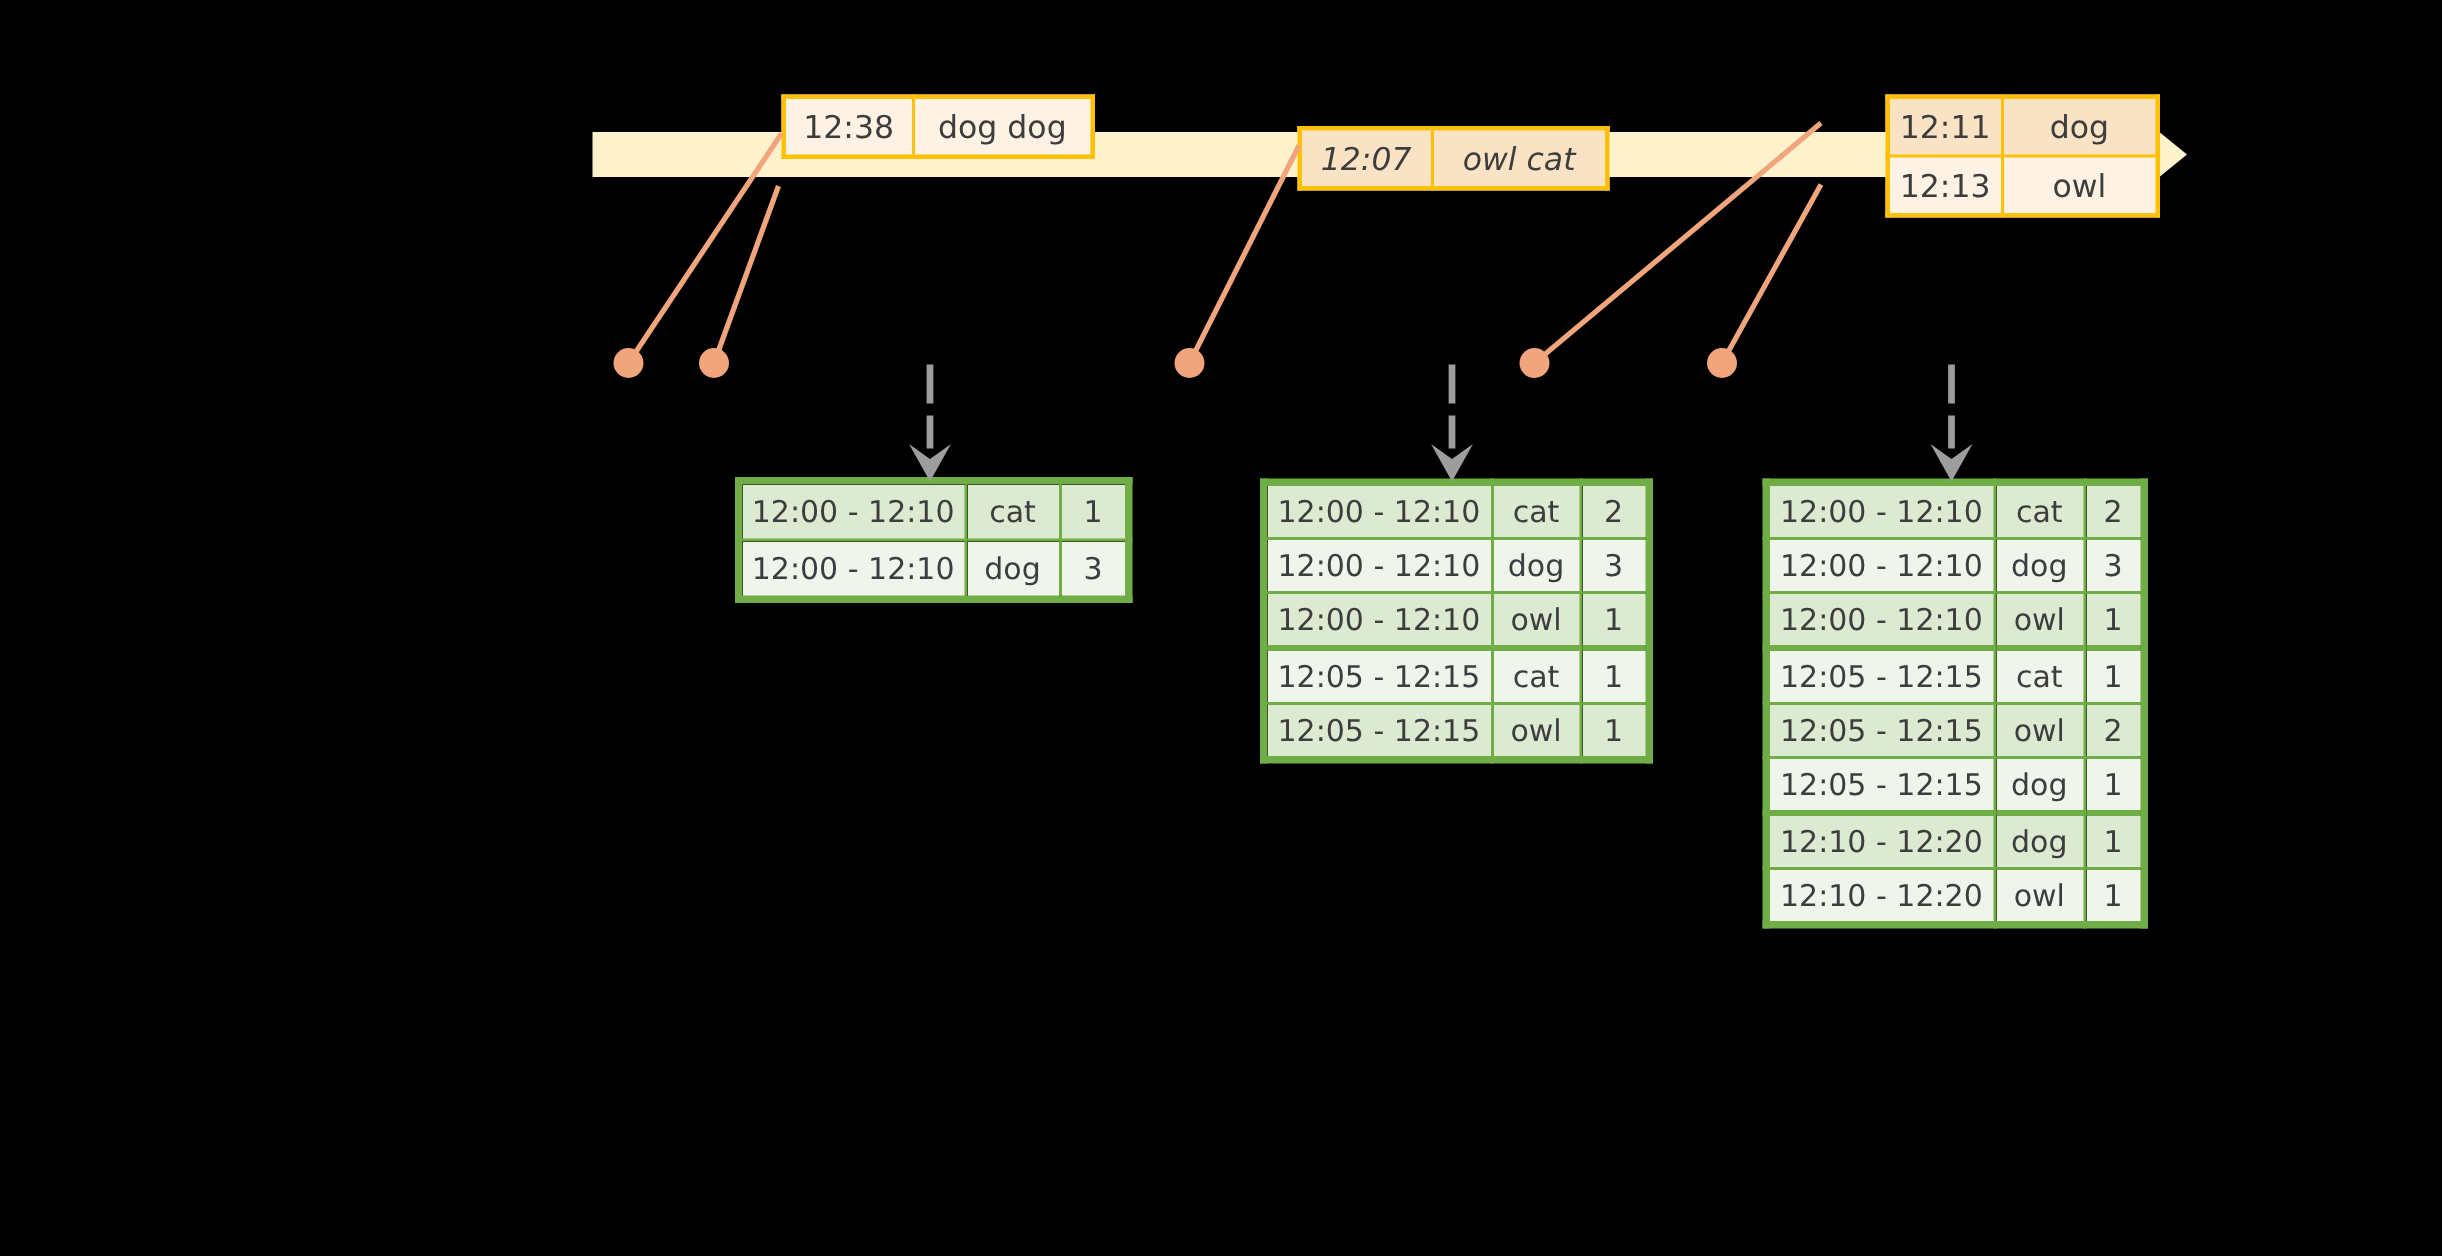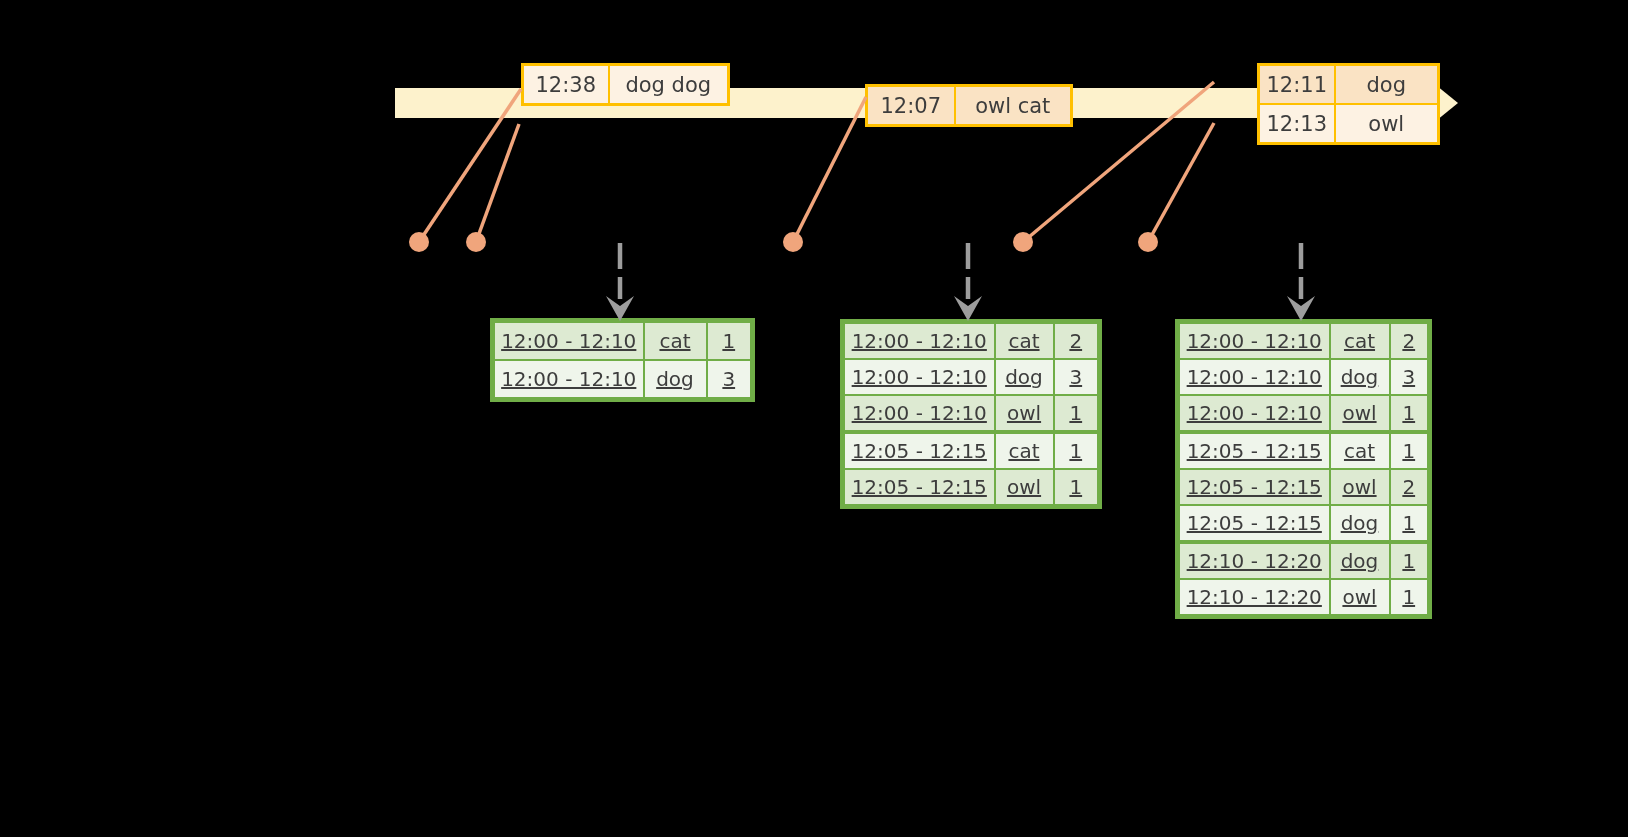--- a/index.html
+++ b/index.html
@@ -32,33 +32,33 @@
   }
   .ev-table td{
     border:2.5px solid var(--event_border);
     text-align:center;vertical-align:middle;
     height:37px;padding:0;
     overflow:hidden;white-space:nowrap;
   }
   .ev-table td.peach{background:var(--event_row_peach);}
   .ev-table td.cream{background:var(--event_row_cream);}
   #event-table-0{left:521px;top:63px;width:206px;}
-  #event-table-1{left:865px;top:84px;width:205px;}
+  #event-table-1{left:865px;top:84px;width:205px;font-style:italic;}
   #event-table-2{left:1213px;top:63px;width:180px;margin-left:44px;}
 
   
   .res-table{
     border:5px solid var(--result_border);
     color:var(--text);
     font-size:20px;
   }
   .res-table td{
     border:2px solid var(--result_border);
     text-align:center;vertical-align:middle;
-    padding:0;overflow:hidden;white-space:nowrap;text-decoration:underline;
+    padding:0;overflow:hidden;white-space:nowrap;
   }
   .res-table tr.thick td{border-top-width:4.5px;}
   .res-table td.dark{background:var(--result_row_dark);}
   .res-table td.light{background:var(--result_row_light);}
   #result-table-0{left:490px;top:318px;width:260px;}
   #result-table-0 td{height:36px;}
   #result-table-1{left:840px;top:319px;width:257px;}
   #result-table-1 td{height:34px;}
   #result-table-2{left:1175px;top:319px;width:252px;}
   #result-table-2 td{height:34px;}

